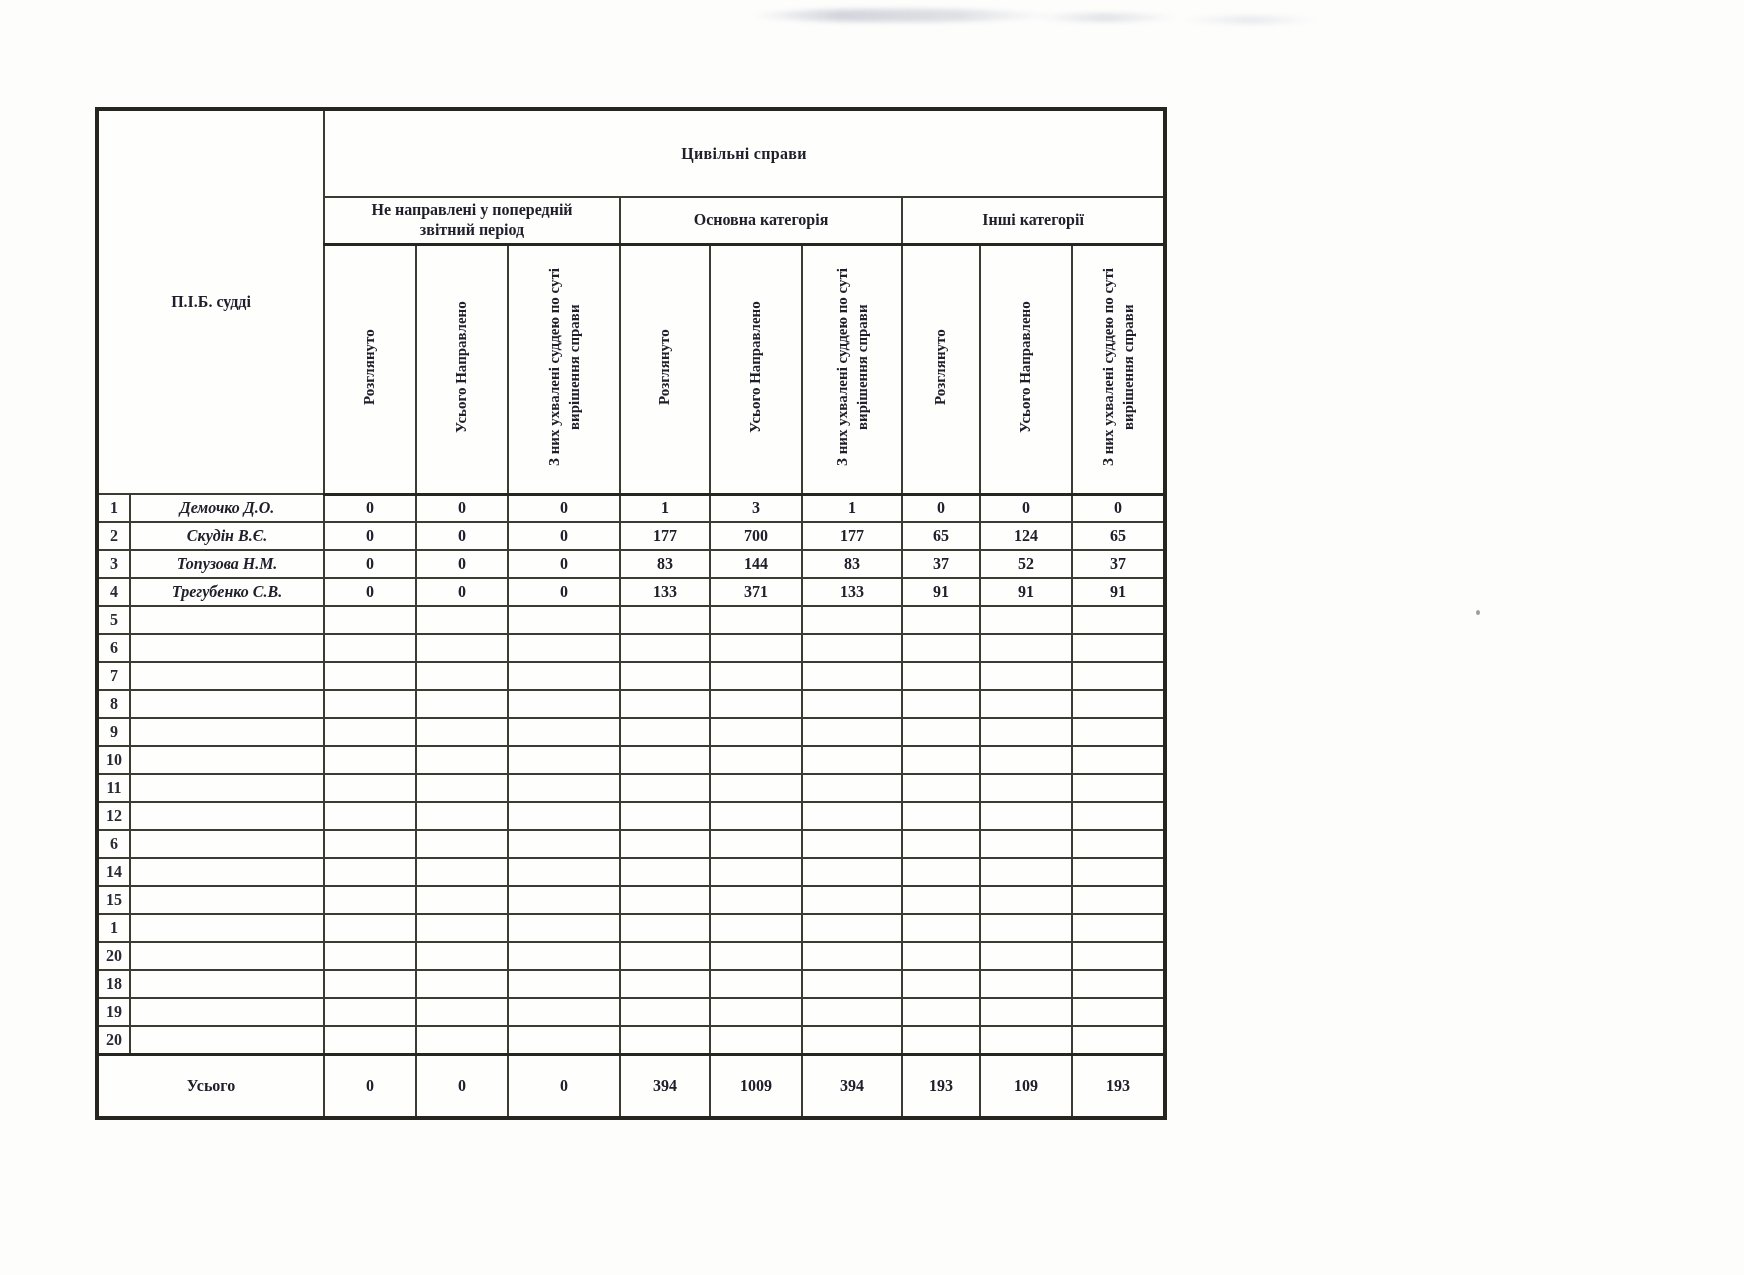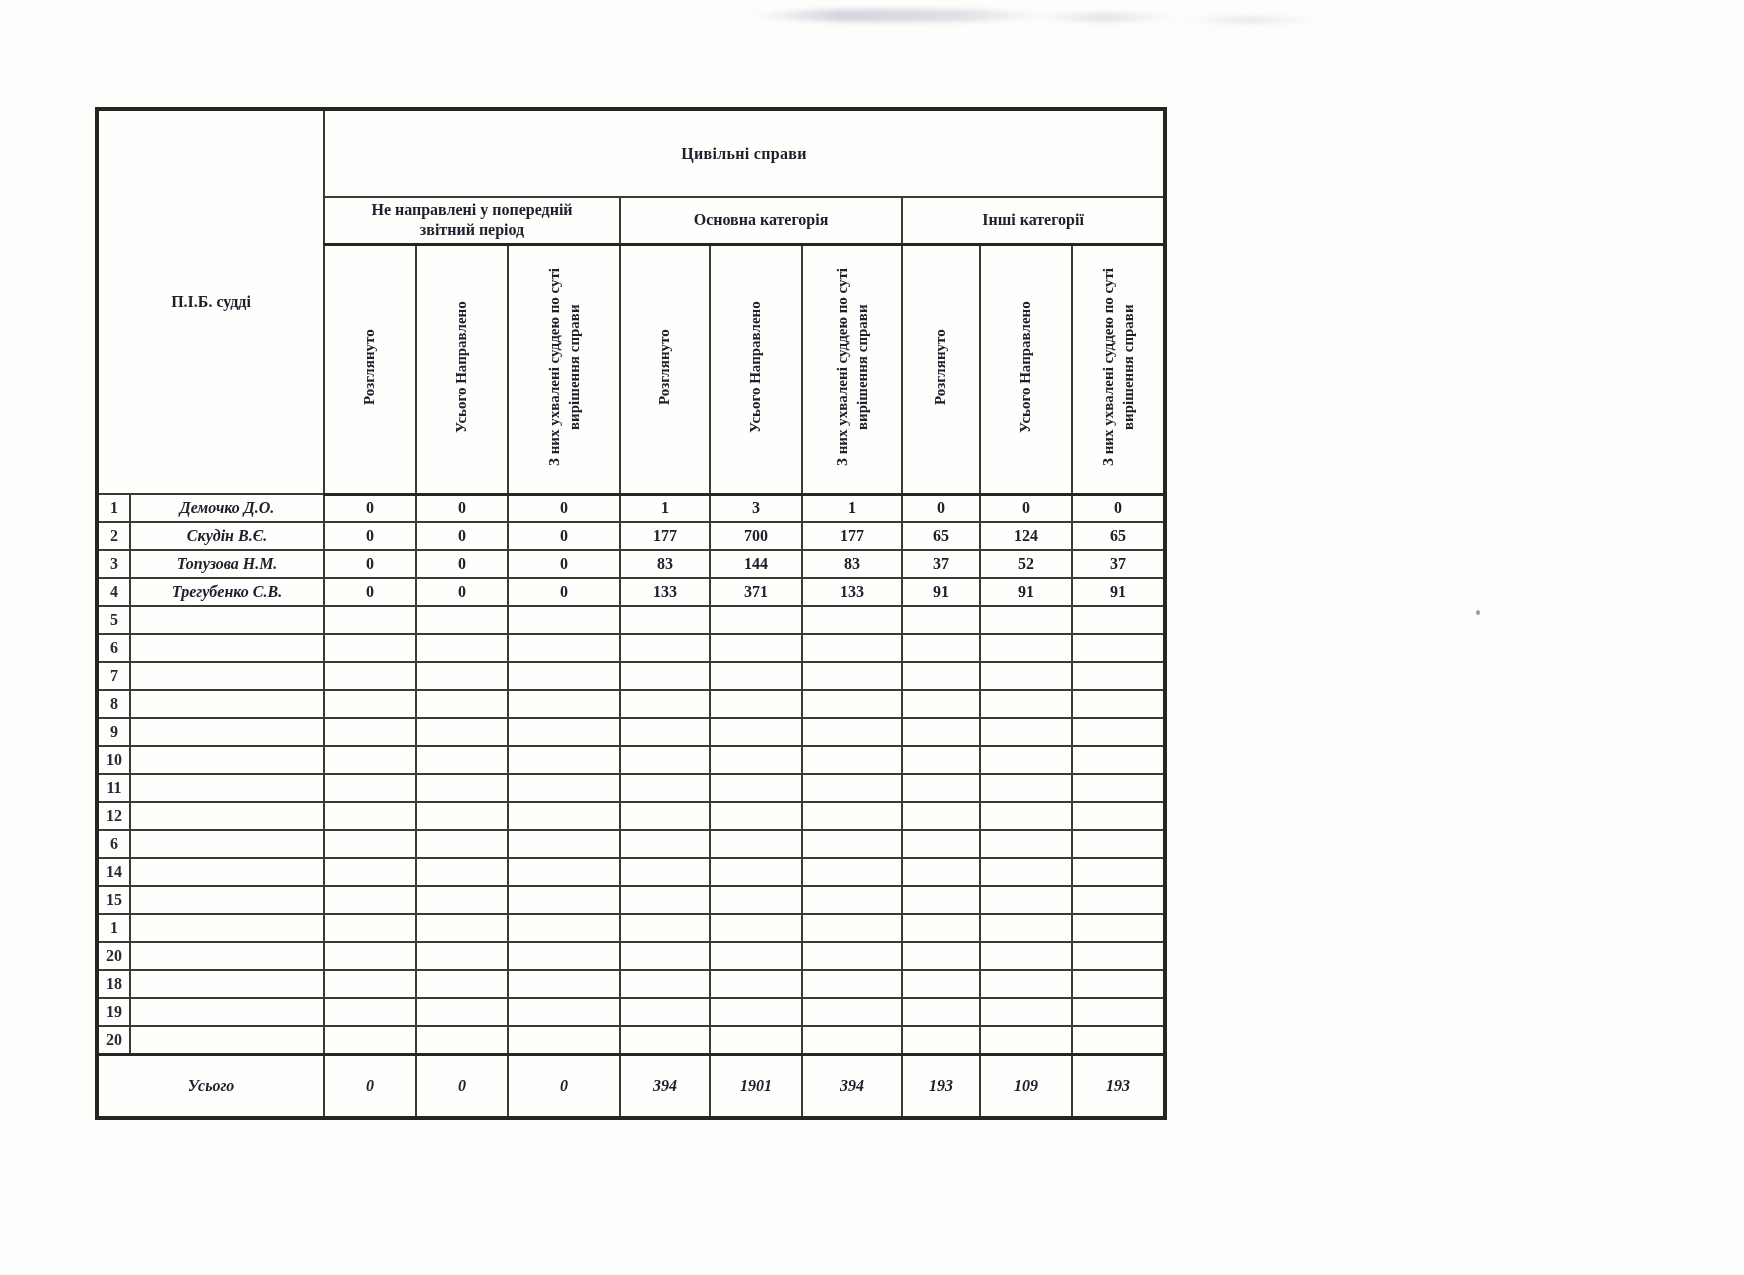--- a/index.html
+++ b/index.html
@@ -32,21 +32,21 @@
     padding:0;
     font-weight:bold;
     font-size:16px;
     overflow:hidden;
   }
   td.gl{border-left:3px solid #26251f;}
   tr.r-title{height:88px;}
   tr.r-groups{height:47px;}
   tr.r-metrics{height:250px;}
   tr.body-row{height:28px;}
-  tr.total-row{height:64px;font-style:italic;}
+  tr.total-row{height:64px;}
   tr.r-groups td{border-bottom:3px solid #26251f;font-size:16px;}
   tr.r-metrics td{border-bottom:3px solid #26251f;}
   tr.total-row td{border-top:3px solid #26251f;font-size:16px;}
   td.name-head{font-size:17px;border-right:3px solid #26251f;}
   td.title-cell{font-size:17px;letter-spacing:.3px;}
   td.numcell{font-weight:normal;font-size:16px;color:#2a2a35;}
   td.namecell{font-size:16px;font-style:italic;}
   td.valcell{font-size:16px;}
   .wrap230{display:inline-block;max-width:240px;line-height:1.25;}
   .vtext{
@@ -366,20 +366,20 @@
         <td class="valcell"></td>
       </tr>
     </tbody>
   <tbody>
     <tr class="total-row">
       <td colspan="2">Усього</td>
       <td class="valcell gl">0</td>
       <td class="valcell">0</td>
       <td class="valcell">0</td>
       <td class="valcell gl">394</td>
-      <td class="valcell">1901</td>
+      <td class="valcell">1009</td>
       <td class="valcell">394</td>
       <td class="valcell gl">193</td>
       <td class="valcell">109</td>
       <td class="valcell">193</td>
     </tr>
   </tbody>
 </table>
 
 </body></html>

